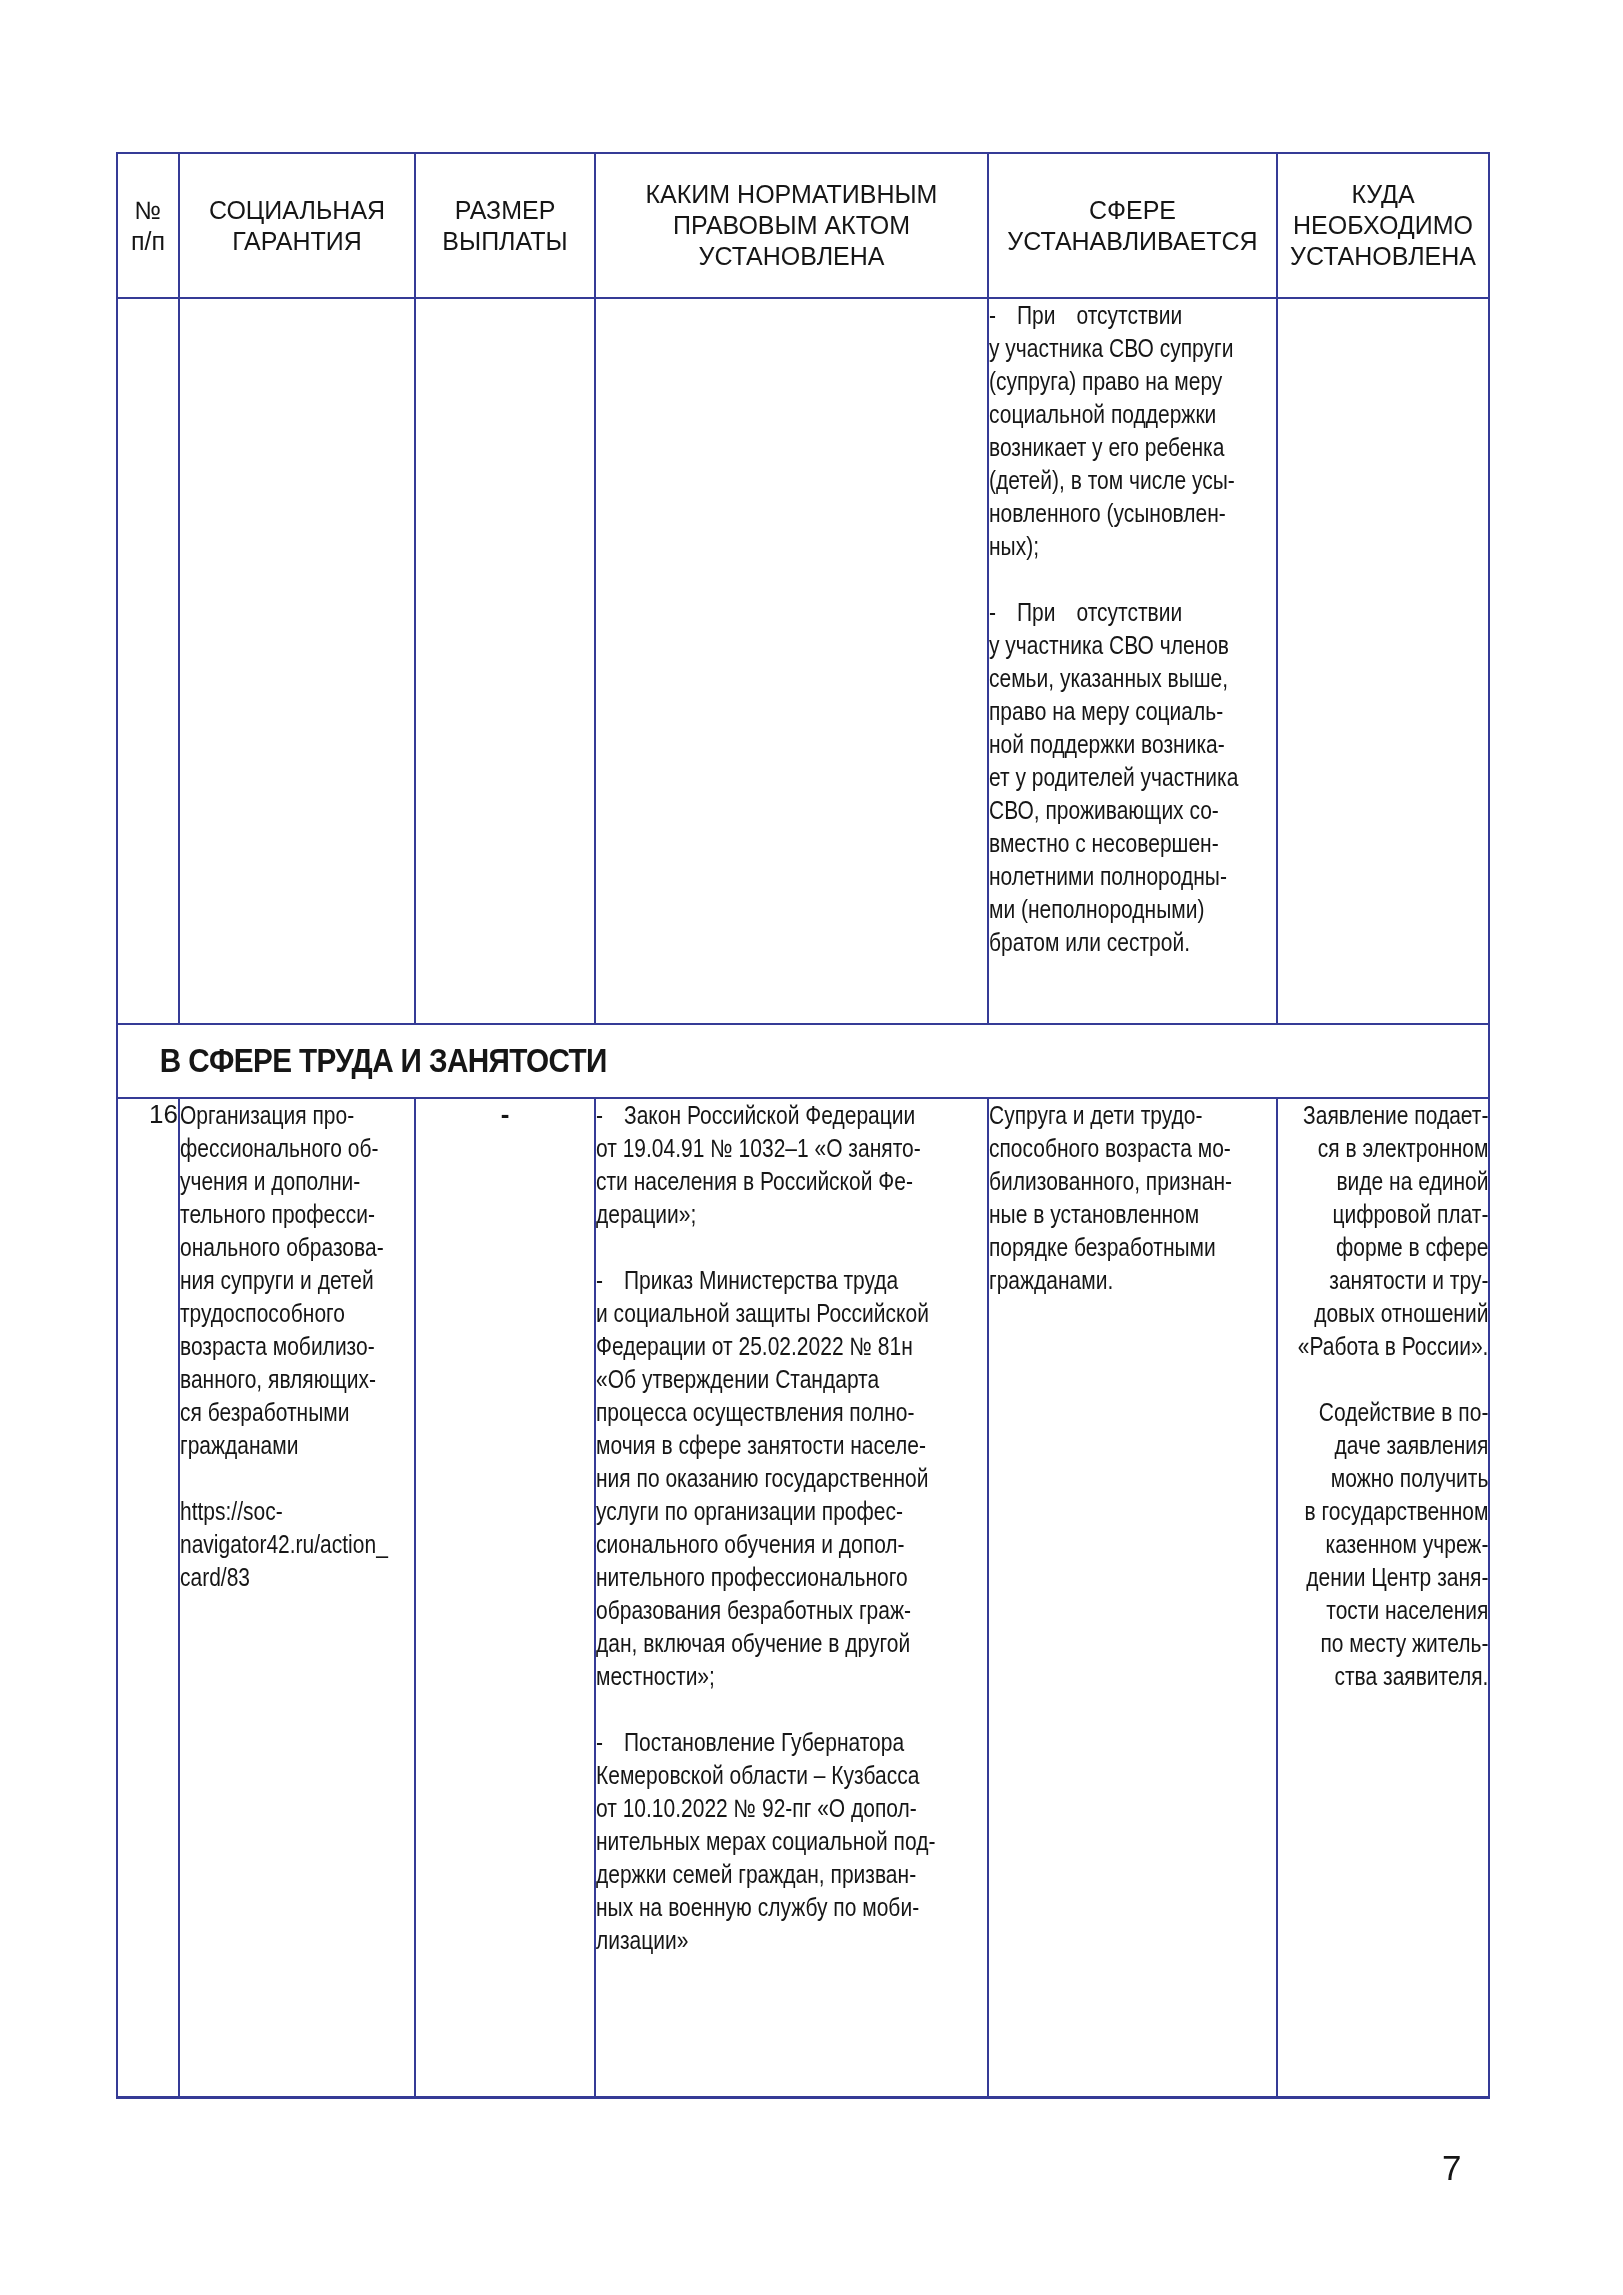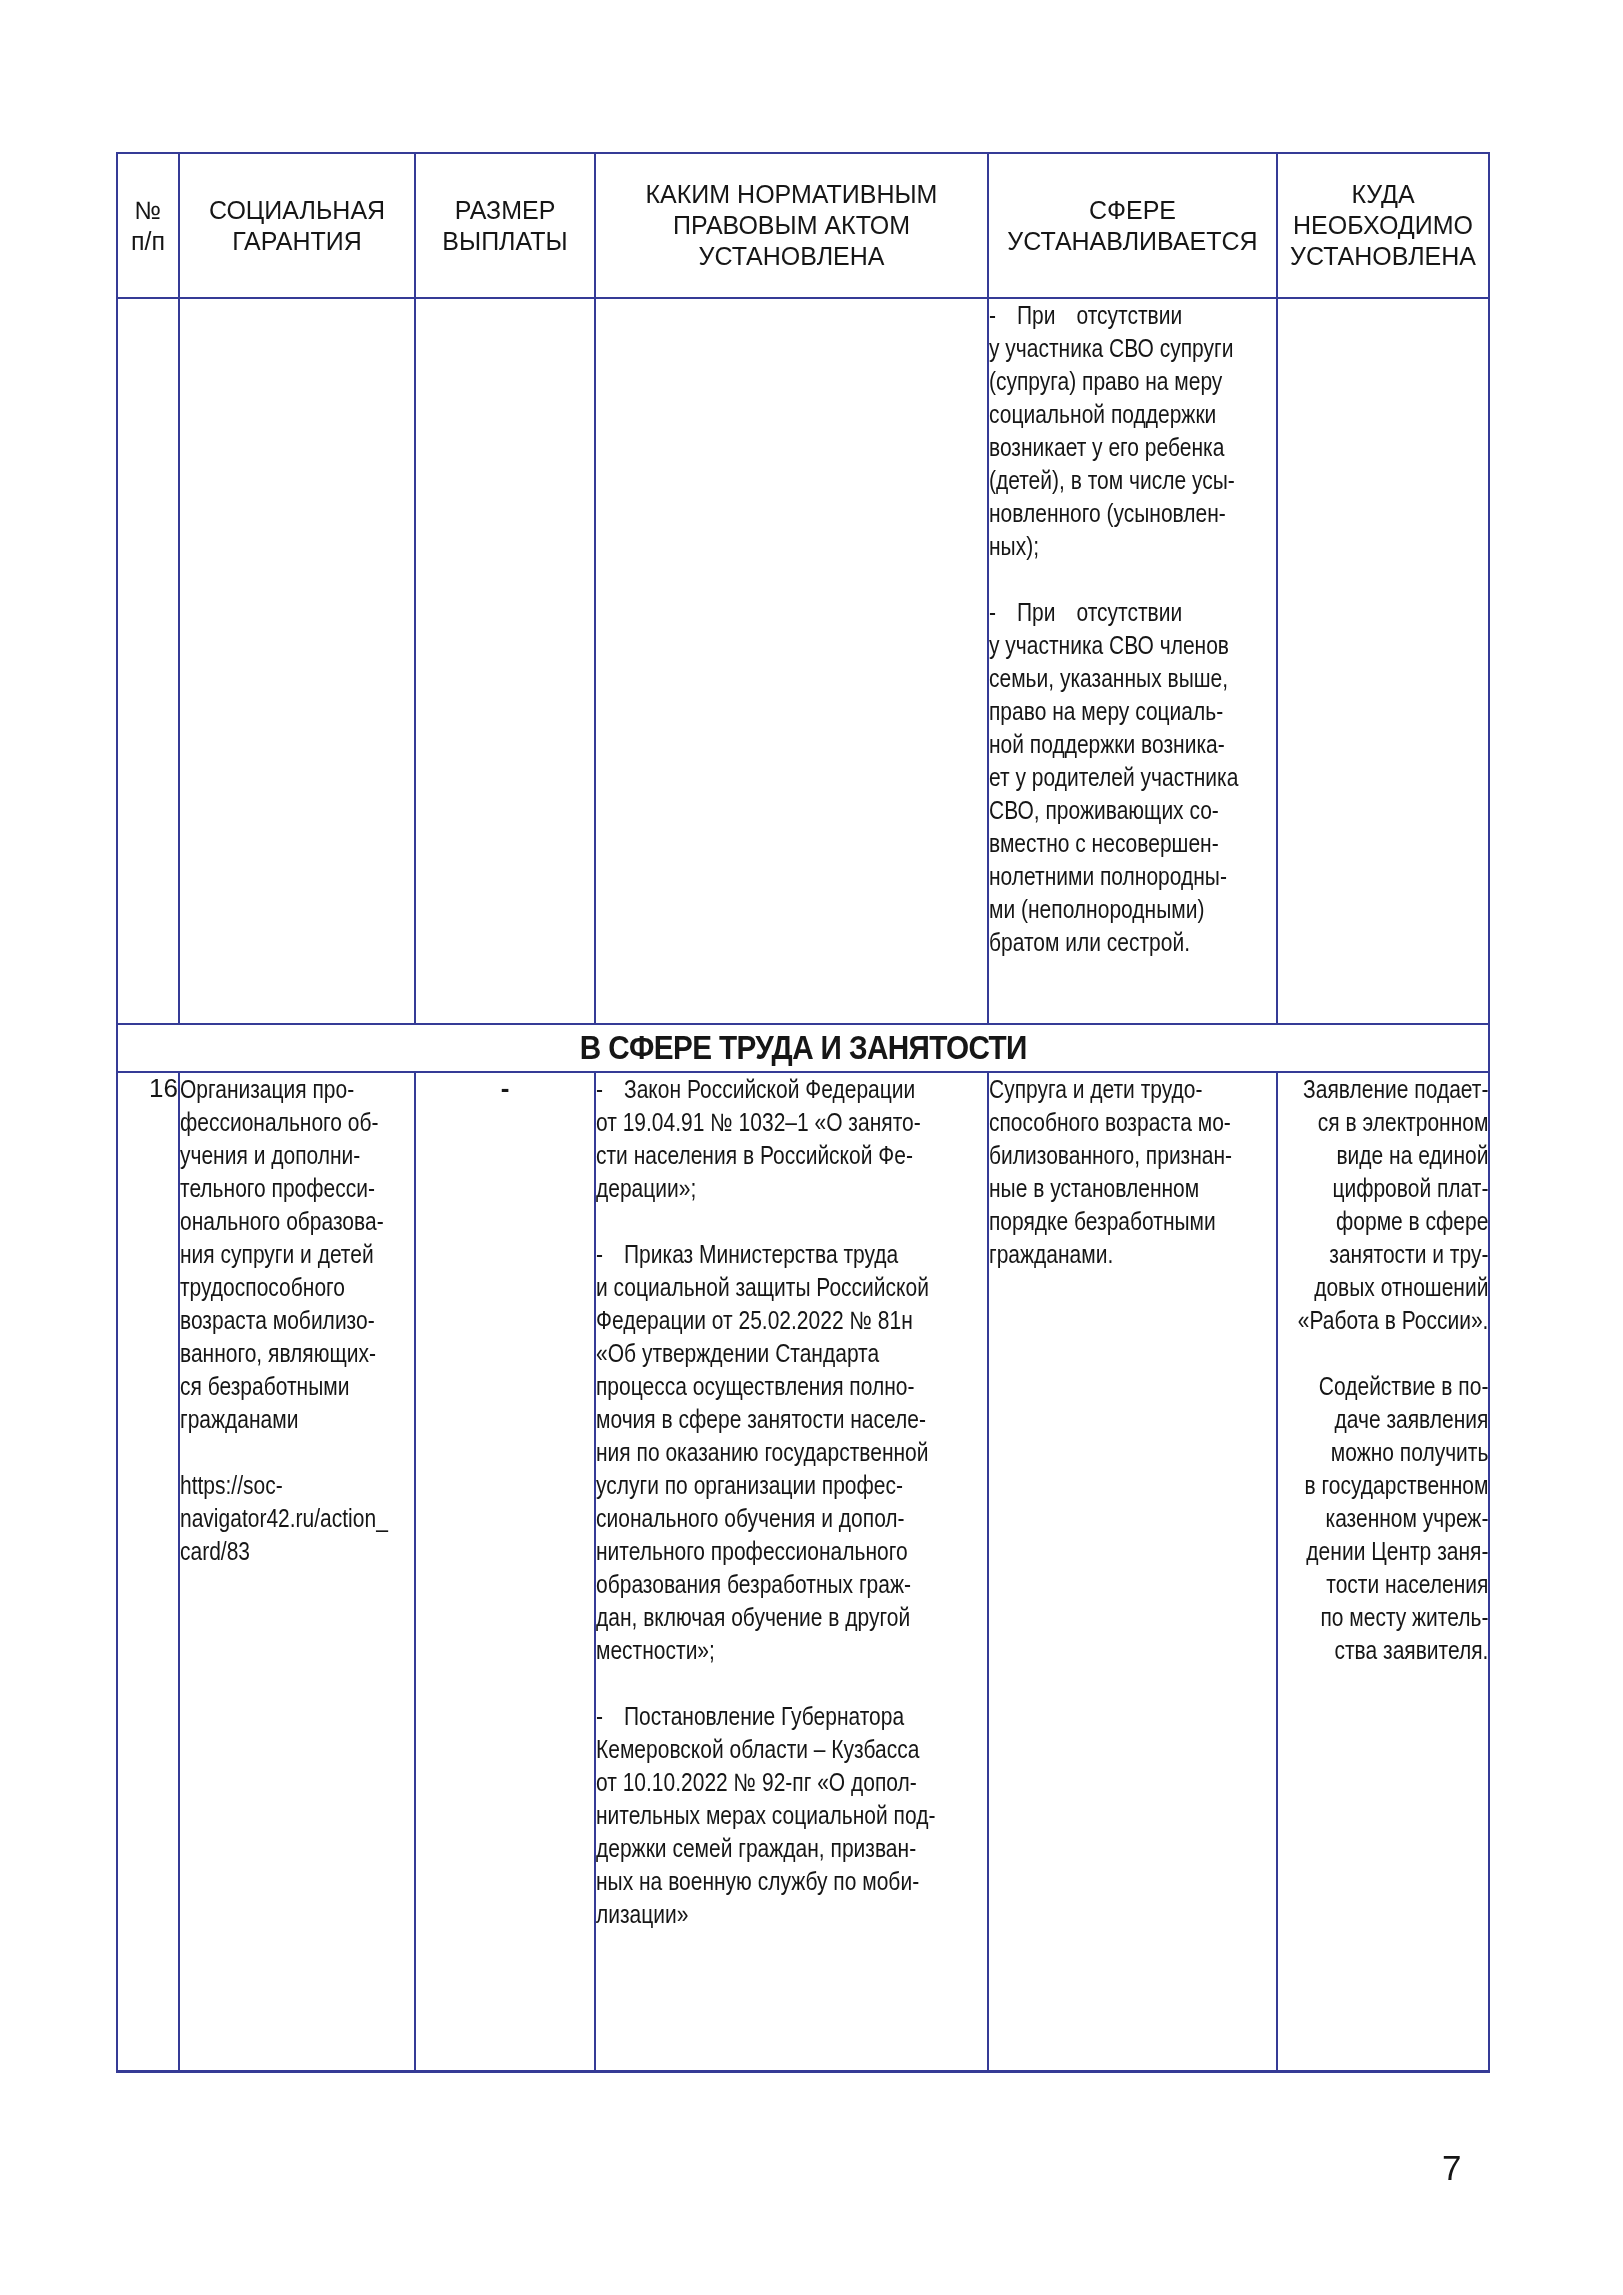--- a/index.html
+++ b/index.html
@@ -61,26 +61,26 @@
     vertical-align: top;
     text-align: center;
     padding-top: 9.2px;
     font-size: 26px;
     line-height: 31px;
     font-weight: 700;
   }
   tr.section-row td {
     border-top-width: 2.6px;
     border-bottom-width: 2.6px;
-    text-align: center;
+    text-align: left;
     vertical-align: middle;
     font-weight: 700;
     font-size: 33px;
     letter-spacing: -0.7px;
-    padding: 4px;
+    padding: 17px;
   }
   .section-inner {
     display: inline-block;
     transform: scaleX(0.9);
     transform-origin: center;
     white-space: nowrap;
   }
   .page-number {
     position: absolute;
     left: 1442px;

